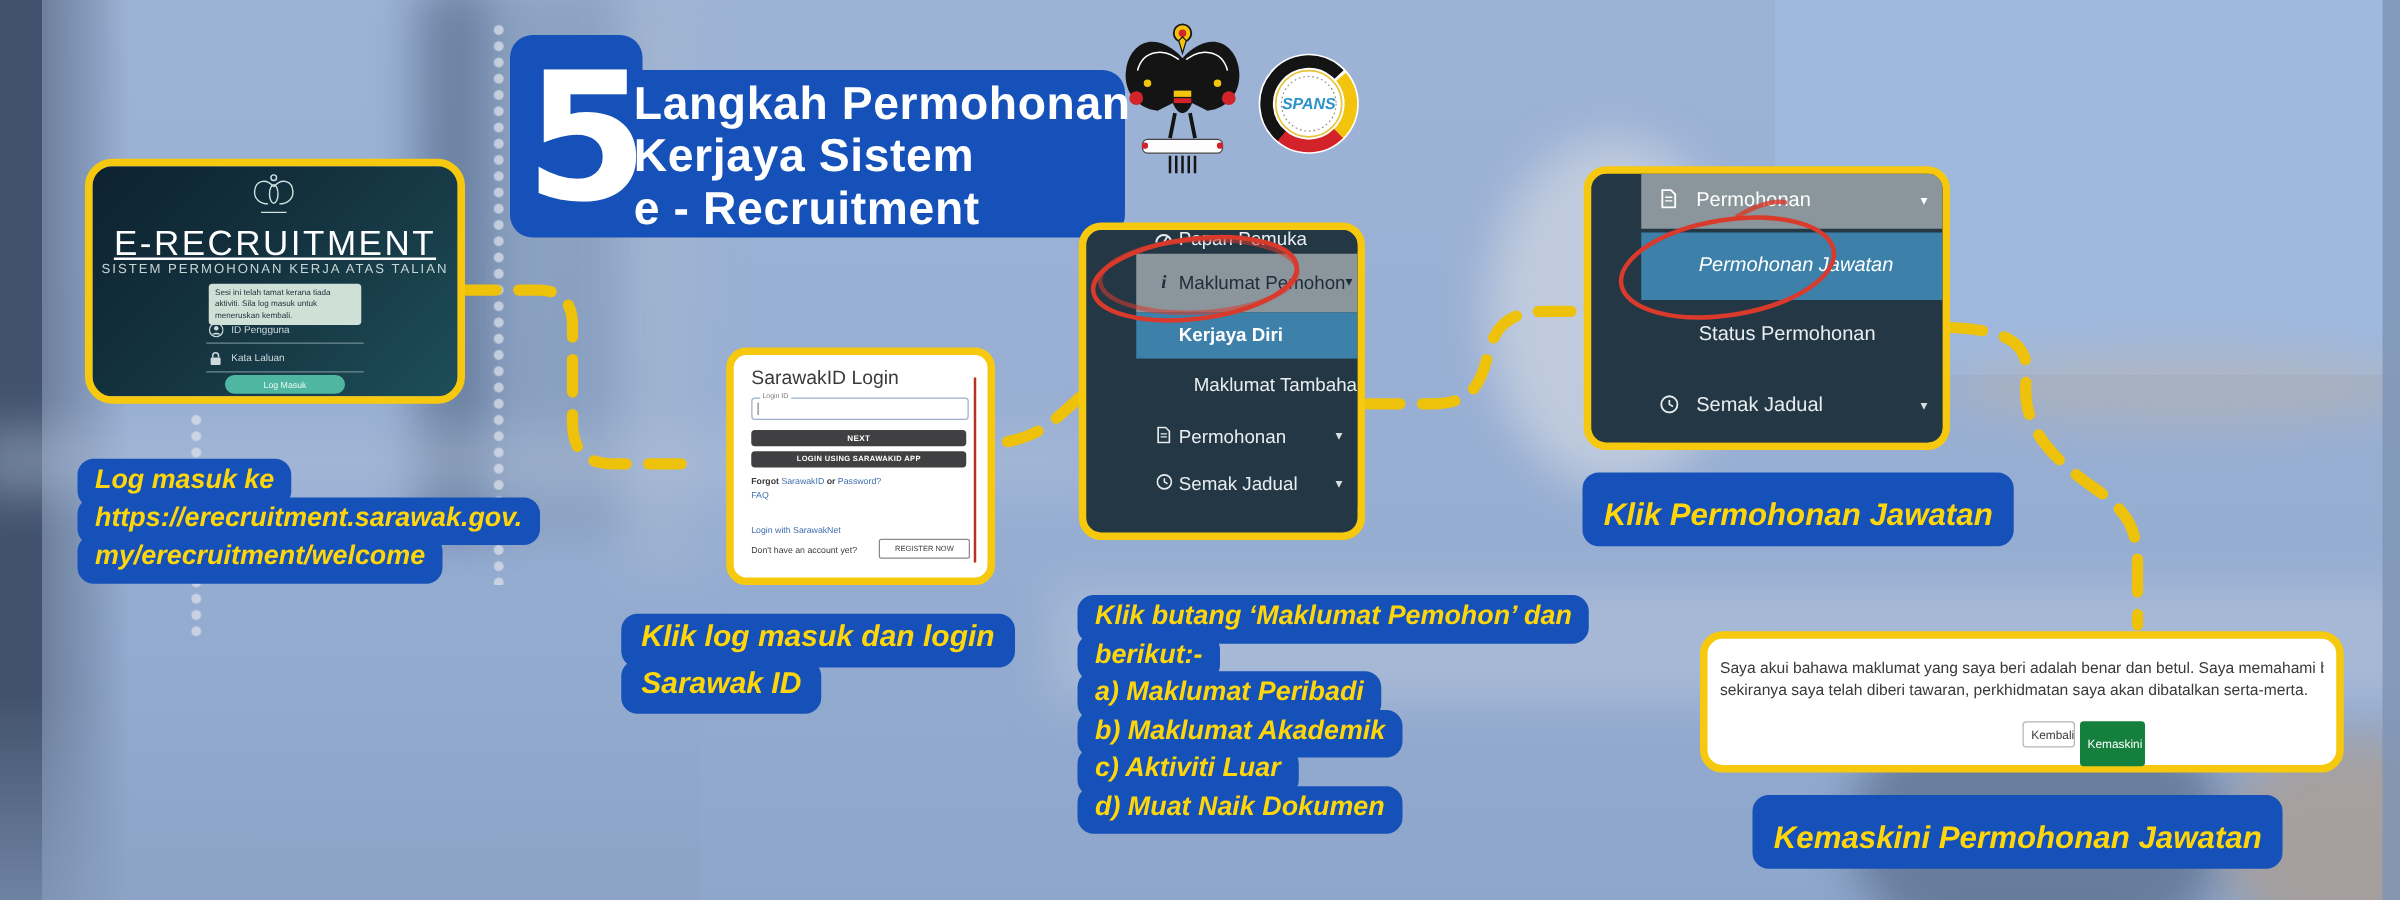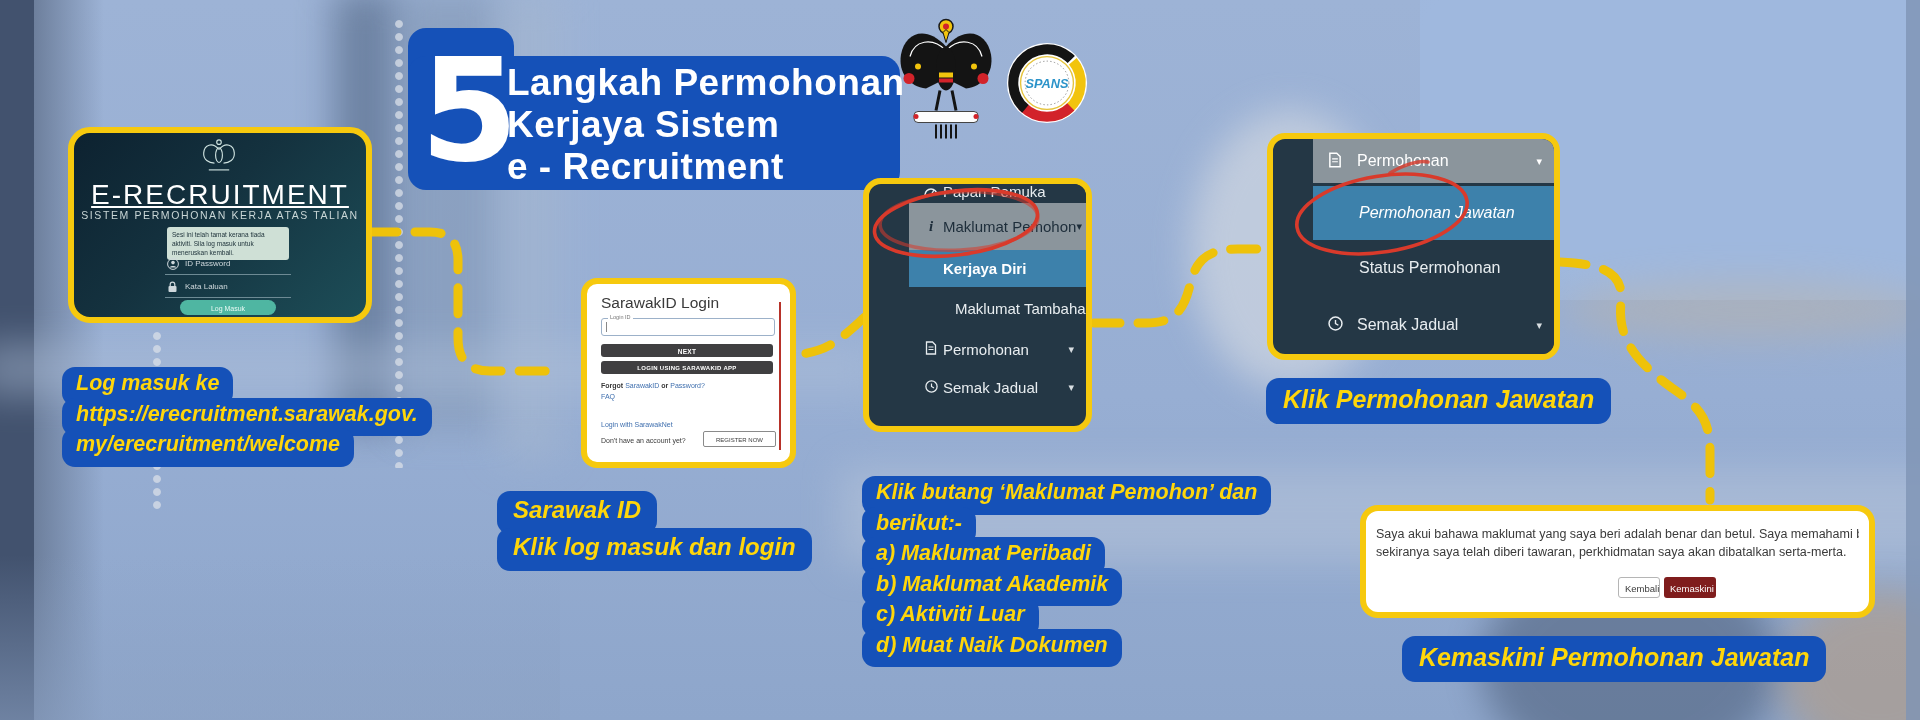--- a/index.html
+++ b/index.html
@@ -55,32 +55,32 @@
   .blue-row{background:#3d81ab;color:#fff;}
   .navy-row{background:#243745;color:#e8edf0;}
   .m-f15{font:400 15px/1 "Liberation Sans",sans-serif;}
   .m-f16{font:400 16px/1 "Liberation Sans",sans-serif;}
   
   .dlg-bg{background:#fff;border-radius:16px;}
   .dlg-text{position:absolute;left:10px;top:14px;width:483px;color:#3a3a3a;font:400 12.5px/18px "Liberation Sans",sans-serif;}
   .dlg-l1{white-space:nowrap;overflow:hidden;}
   .dlg-btn-back{position:absolute;left:252px;top:66px;width:42px;height:21px;background:#fff;border:1px solid #b5b5b5;border-radius:3px;
                 color:#3a3a3a;font:400 9.5px/19px "Liberation Sans",sans-serif;text-align:center;}
-  .dlg-btn-upd{position:absolute;left:298px;top:66px;width:52px;height:21px;background:#7f1d1d;border:none;border-radius:3px;
+  .dlg-btn-upd{position:absolute;left:298px;top:66px;width:52px;height:36px;background:#15803d;border:none;border-radius:3px;
                color:#fff;font:400 9.5px/21px "Liberation Sans",sans-serif;text-align:center;}
   
   .cap{position:absolute;z-index:15;}
   .pill{display:inline-block;background:#1551b8;color:#ffd60a;border-radius:13px;
         font-family:"Liberation Sans",sans-serif;font-style:italic;font-weight:bold;line-height:1;}
   .cap .row{display:block;}
   .cap21 .pill{font-size:21.5px;padding:6px 14px 11px;text-align:center;}
   .cap21 .row{margin-bottom:-8px;}
   .cap24 .pill{font-size:24px;padding:7px 16px 12px;}
   .cap24 .row{margin-bottom:-6px;}
-  .cap25 .pill{font-size:25px;padding:9px 17px 12px;}
+  .cap25 .pill{font-size:25px;padding:22px 17px 12px;}
   
   #connector-layer{position:absolute;left:0;top:0;z-index:5;pointer-events:none;}
   #annotation-layer{position:absolute;left:0;top:0;z-index:20;pointer-events:none;}
 </style>
 </head>
 <body>
 
 <div id="canvas">
 
   <div class="bgshape" style="left:0;top:0;width:34px;height:720px;background:#42526e;"></div>
@@ -166,21 +166,21 @@
     </svg>
     <div class="er-title">E-RECRUITMENT</div>
     <div class="er-sub">SISTEM PERMOHONAN KERJA ATAS TALIAN</div>
     <div class="er-msg">Sesi ini telah tamat kerana tiada aktiviti. Sila log masuk untuk meneruskan kembali.</div>
     <div class="er-field" style="top:121px;">
       <svg class="er-ic" width="12" height="12" viewBox="0 0 12 12">
           <circle cx="6" cy="6" r="5.4" fill="none" stroke="#cfd8dc" stroke-width="1"></circle>
           <circle cx="6" cy="4.6" r="1.8" fill="#cfd8dc"></circle>
           <path d="M2.5 9.6 C3.2 7.6 8.8 7.6 9.5 9.6" fill="#cfd8dc"></path>
         </svg>
-      <span class="flabel">ID Password</span>
+      <span class="flabel">ID Pengguna</span>
     </div>
     <div class="er-field" style="top:144px;">
       <svg class="er-ic" width="11" height="12" viewBox="0 0 11 12">
           <rect x="1.5" y="5" width="8" height="6" rx="1" fill="#cfd8dc"></rect>
           <path d="M3.2 5 V3.4 a2.3 2.3 0 0 1 4.6 0 V5" fill="none" stroke="#cfd8dc" stroke-width="1.2"></path>
         </svg>
       <span class="flabel">Kata Laluan</span>
     </div>
     <button class="er-btn">Log Masuk</button>
   </div>
@@ -286,22 +286,22 @@
     <button class="dlg-btn-back">Kembali</button>
     <button class="dlg-btn-upd">Kemaskini</button>
   </div>
 
   <div class="cap cap21" style="left:62px;top:367px;">
     <span class="row"><span class="pill">Log masuk ke</span></span>
     <span class="row"><span class="pill">https://erecruitment.sarawak.gov.</span></span>
     <span class="row"><span class="pill">my/erecruitment/welcome</span></span>
   </div>
   <div class="cap cap24" style="left:497px;top:491px;">
+    <span class="row"><span class="pill">Klik log masuk dan login</span></span>
     <span class="row"><span class="pill">Sarawak ID</span></span>
-    <span class="row"><span class="pill">Klik log masuk dan login</span></span>
   </div>
   <div class="cap cap21" style="left:862px;top:476px;">
     <span class="row"><span class="pill">Klik butang ‘Maklumat Pemohon’ dan</span></span>
     <span class="row"><span class="pill">berikut:-</span></span>
     <span class="row"><span class="pill">a) Maklumat Peribadi</span></span>
     <span class="row"><span class="pill">b) Maklumat Akademik</span></span>
     <span class="row"><span class="pill">c) Aktiviti Luar</span></span>
     <span class="row"><span class="pill">d) Muat Naik Dokumen</span></span>
   </div>
   <div class="cap cap25" style="left:1266px;top:378px;">

